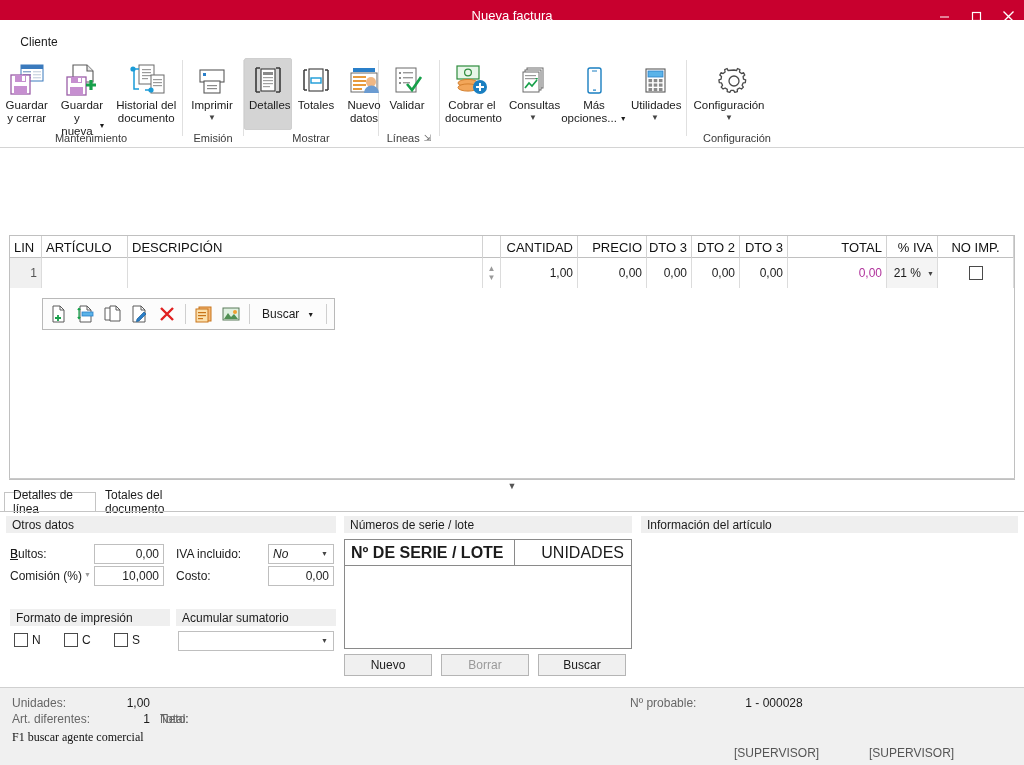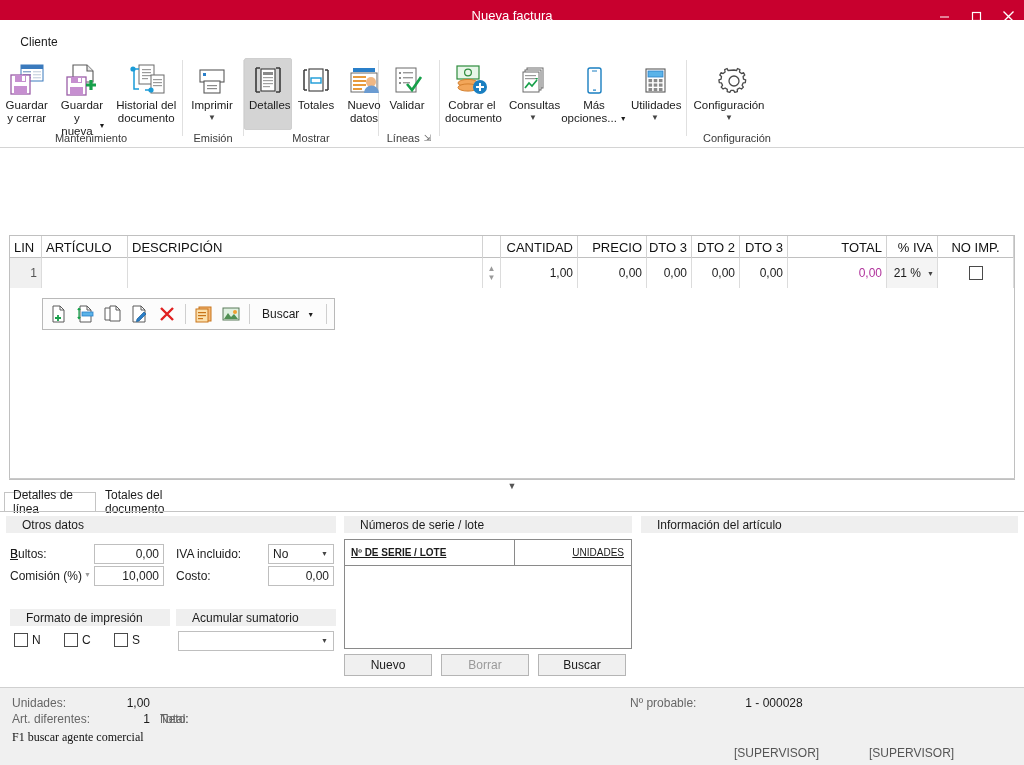--- a/index.html
+++ b/index.html
@@ -134,28 +134,28 @@
   .btab {
     position:absolute; top:0; height:20px; padding:0 8px;
     display:flex; align-items:center; font-size:12px; cursor:default;
     border:1px solid transparent;
   }
   .btab.sel { border-color:#c4c4c4; border-bottom-color:#fff; background:#fff; }
   .btabs-line { position:absolute; left:0; top:511px; width:1024px; height:1px; background:#c4c4c4; }
 
   .sect-head {
     background:#efefef; height:17px; font-size:12px; color:#1b1b1b;
-    display:flex; align-items:center; padding-left:16px;
+    display:flex; align-items:center; padding-left:6px;
   }
   .panel { position:absolute; }
 
   
   .stable { border:1px solid #8a8a8a; background:#fff; }
   .sth { display:flex; height:26px; border-bottom:1px solid #8a8a8a; }
-  .sth div { font-size:10px; font-weight:bold; display:flex; align-items:center; padding:0 6px;text-decoration:underline; }
+  .sth div { font-size:16px; font-weight:bold; display:flex; align-items:center; padding:0 6px; }
 
   
   .statusbar {
     position:absolute; left:0; top:687px; width:1024px; height:78px;
     background:#f0f0f0; border-top:1px solid #d0d0d0;
   }
   .st-lbl { font-size:12px; color:#666; position:absolute; }
   .st-val { font-size:12px; color:#1b1b1b; position:absolute; text-align:right; }
   .st-hint { font-size:12px; color:#111; position:absolute; }
 </style>
@@ -656,21 +656,21 @@
     <div style="position:relative;height:60px;">
       <div class="fld-label" style="position:absolute;left:4px;top:14px;">
         <span style="text-decoration:underline;">B</span><span style="display:inline;"></span>
       </div>
       <span style="position:absolute;left:4px;top:14px;font-size:12px;">Bultos:</span>
       <div class="txtbox num" style="position:absolute;left:88px;top:11px;width:70px;">
         <span>0,00</span>
       </div>
 
       <span class="fld-label" style="position:absolute;left:170px;top:14px;">IVA incluido:</span>
-      <div class="combo" style="position:absolute;left:262px;top:11px;width:66px;">
+      <div class="combo" style="position:absolute;left:262px;top:11px;width:66px;font-style:italic;">
         <span>No</span>
         <span class="arw">▼</span>
       </div>
 
       <span class="fld-label" style="position:absolute;left:4px;top:36px;">Comisión (%)</span>
       <span style="position:absolute;left:78px;top:38px;font-size:7px;color:#9a9a9a;">▼</span>
       <div class="txtbox num" style="position:absolute;left:88px;top:33px;width:70px;">
         <span>10,000</span>
       </div>
 

